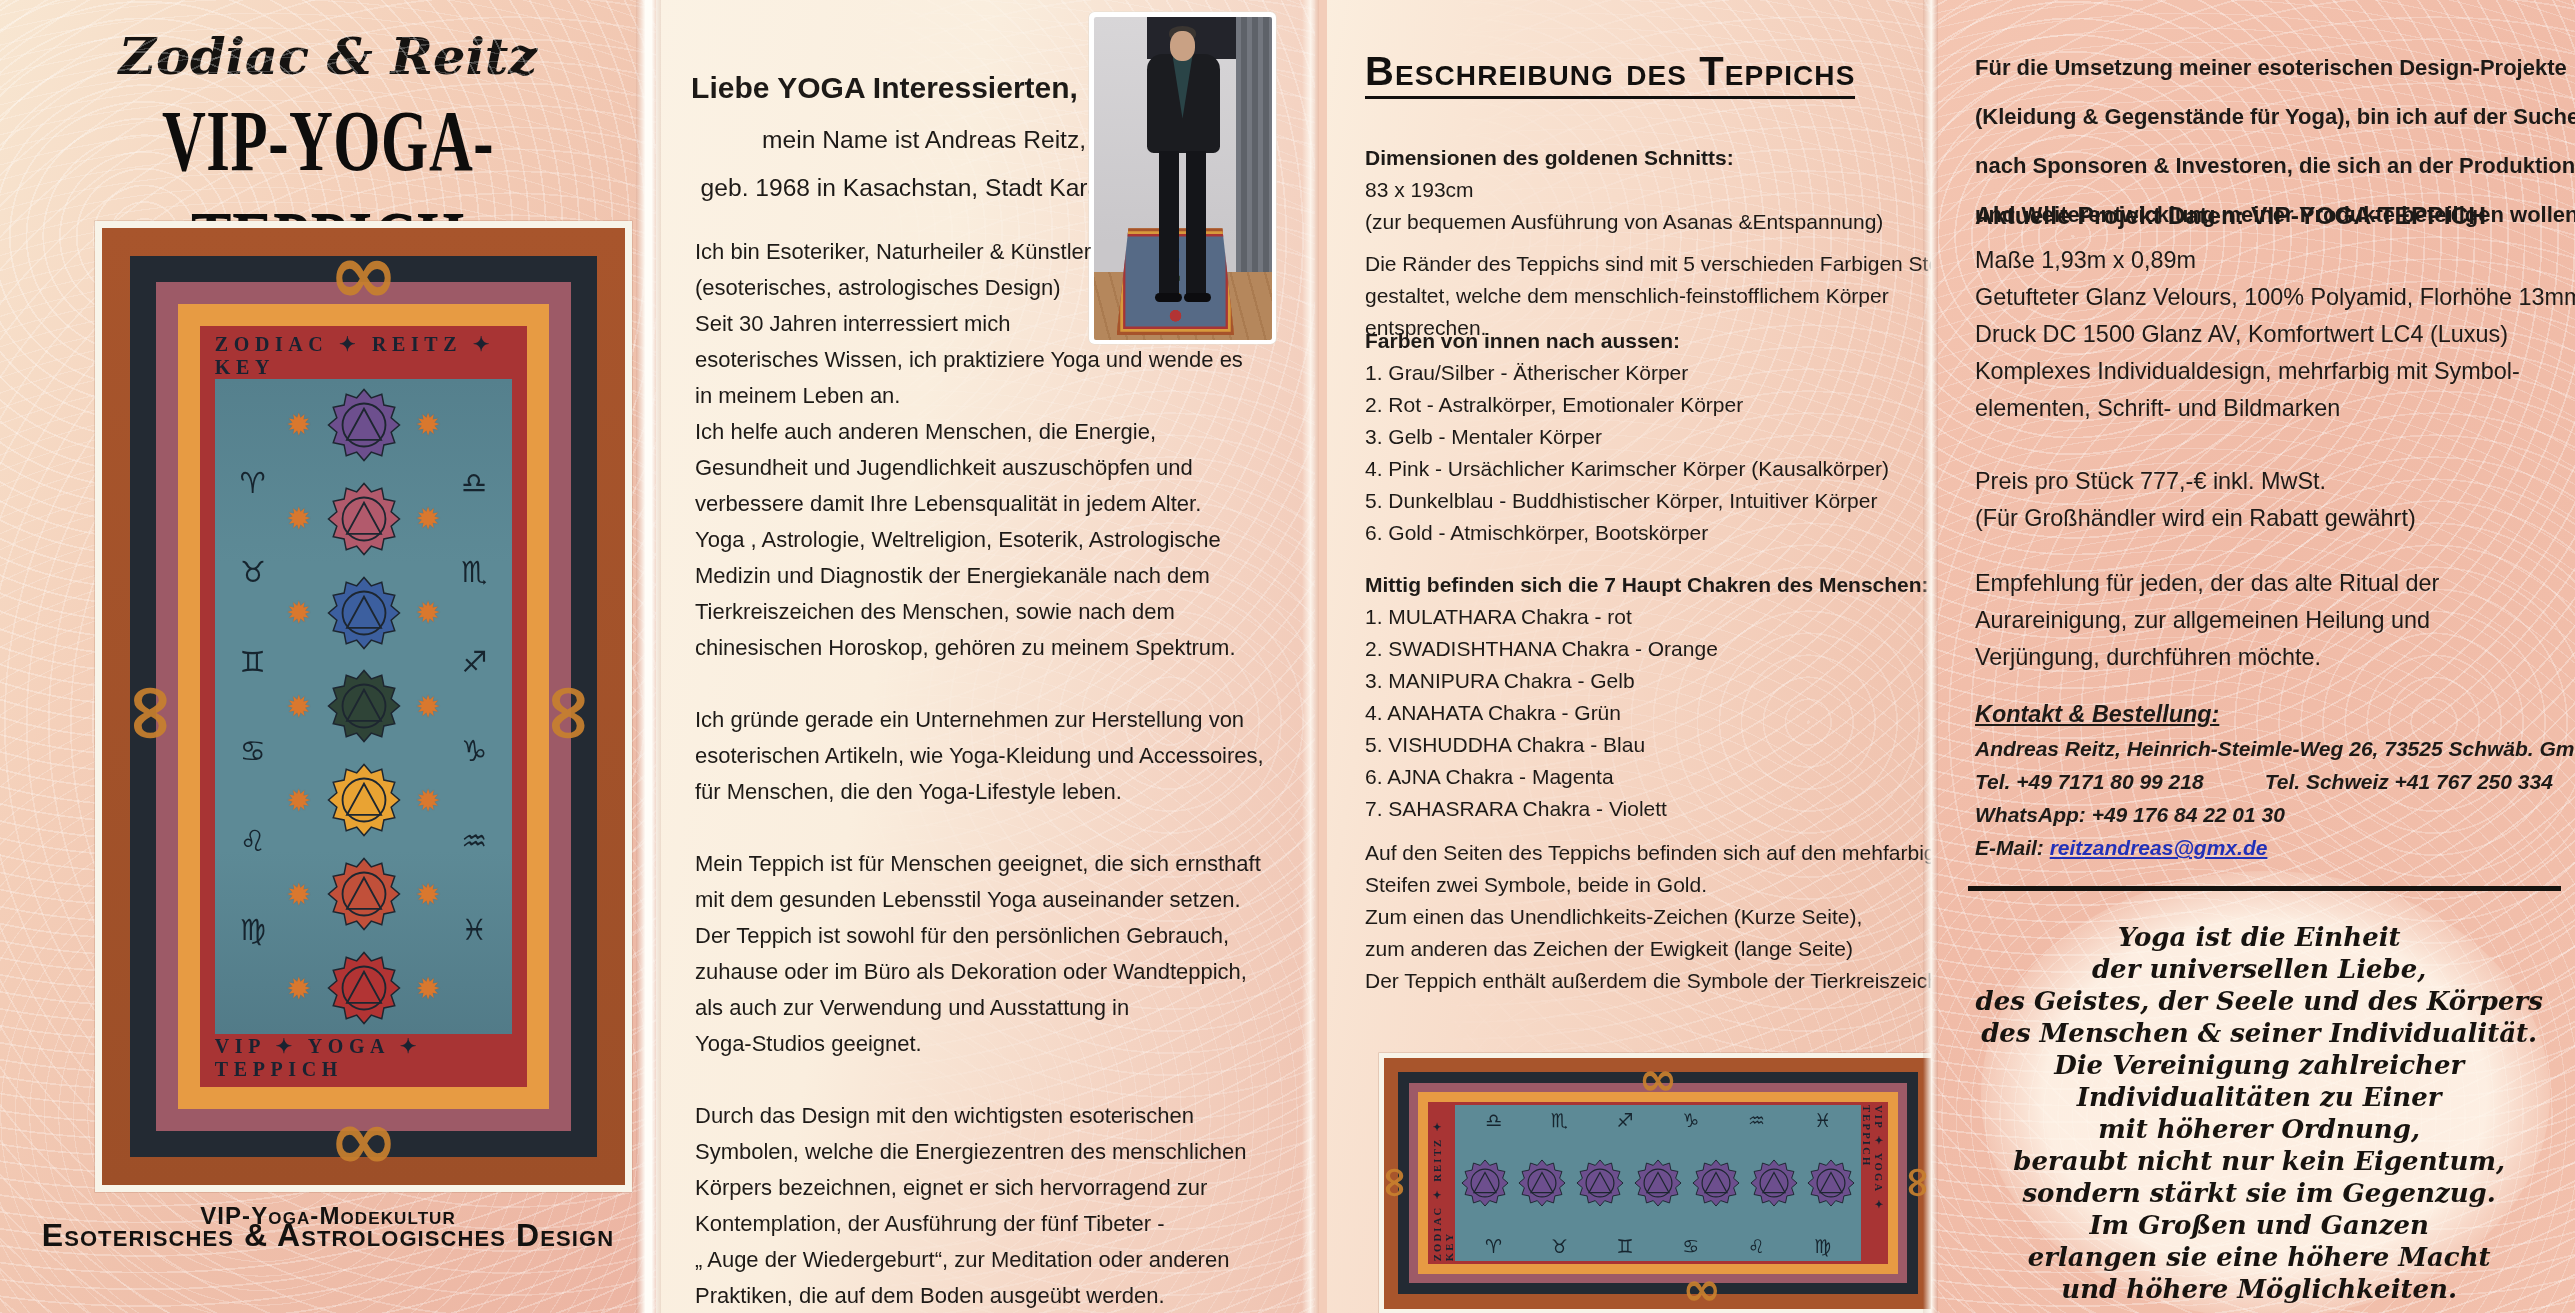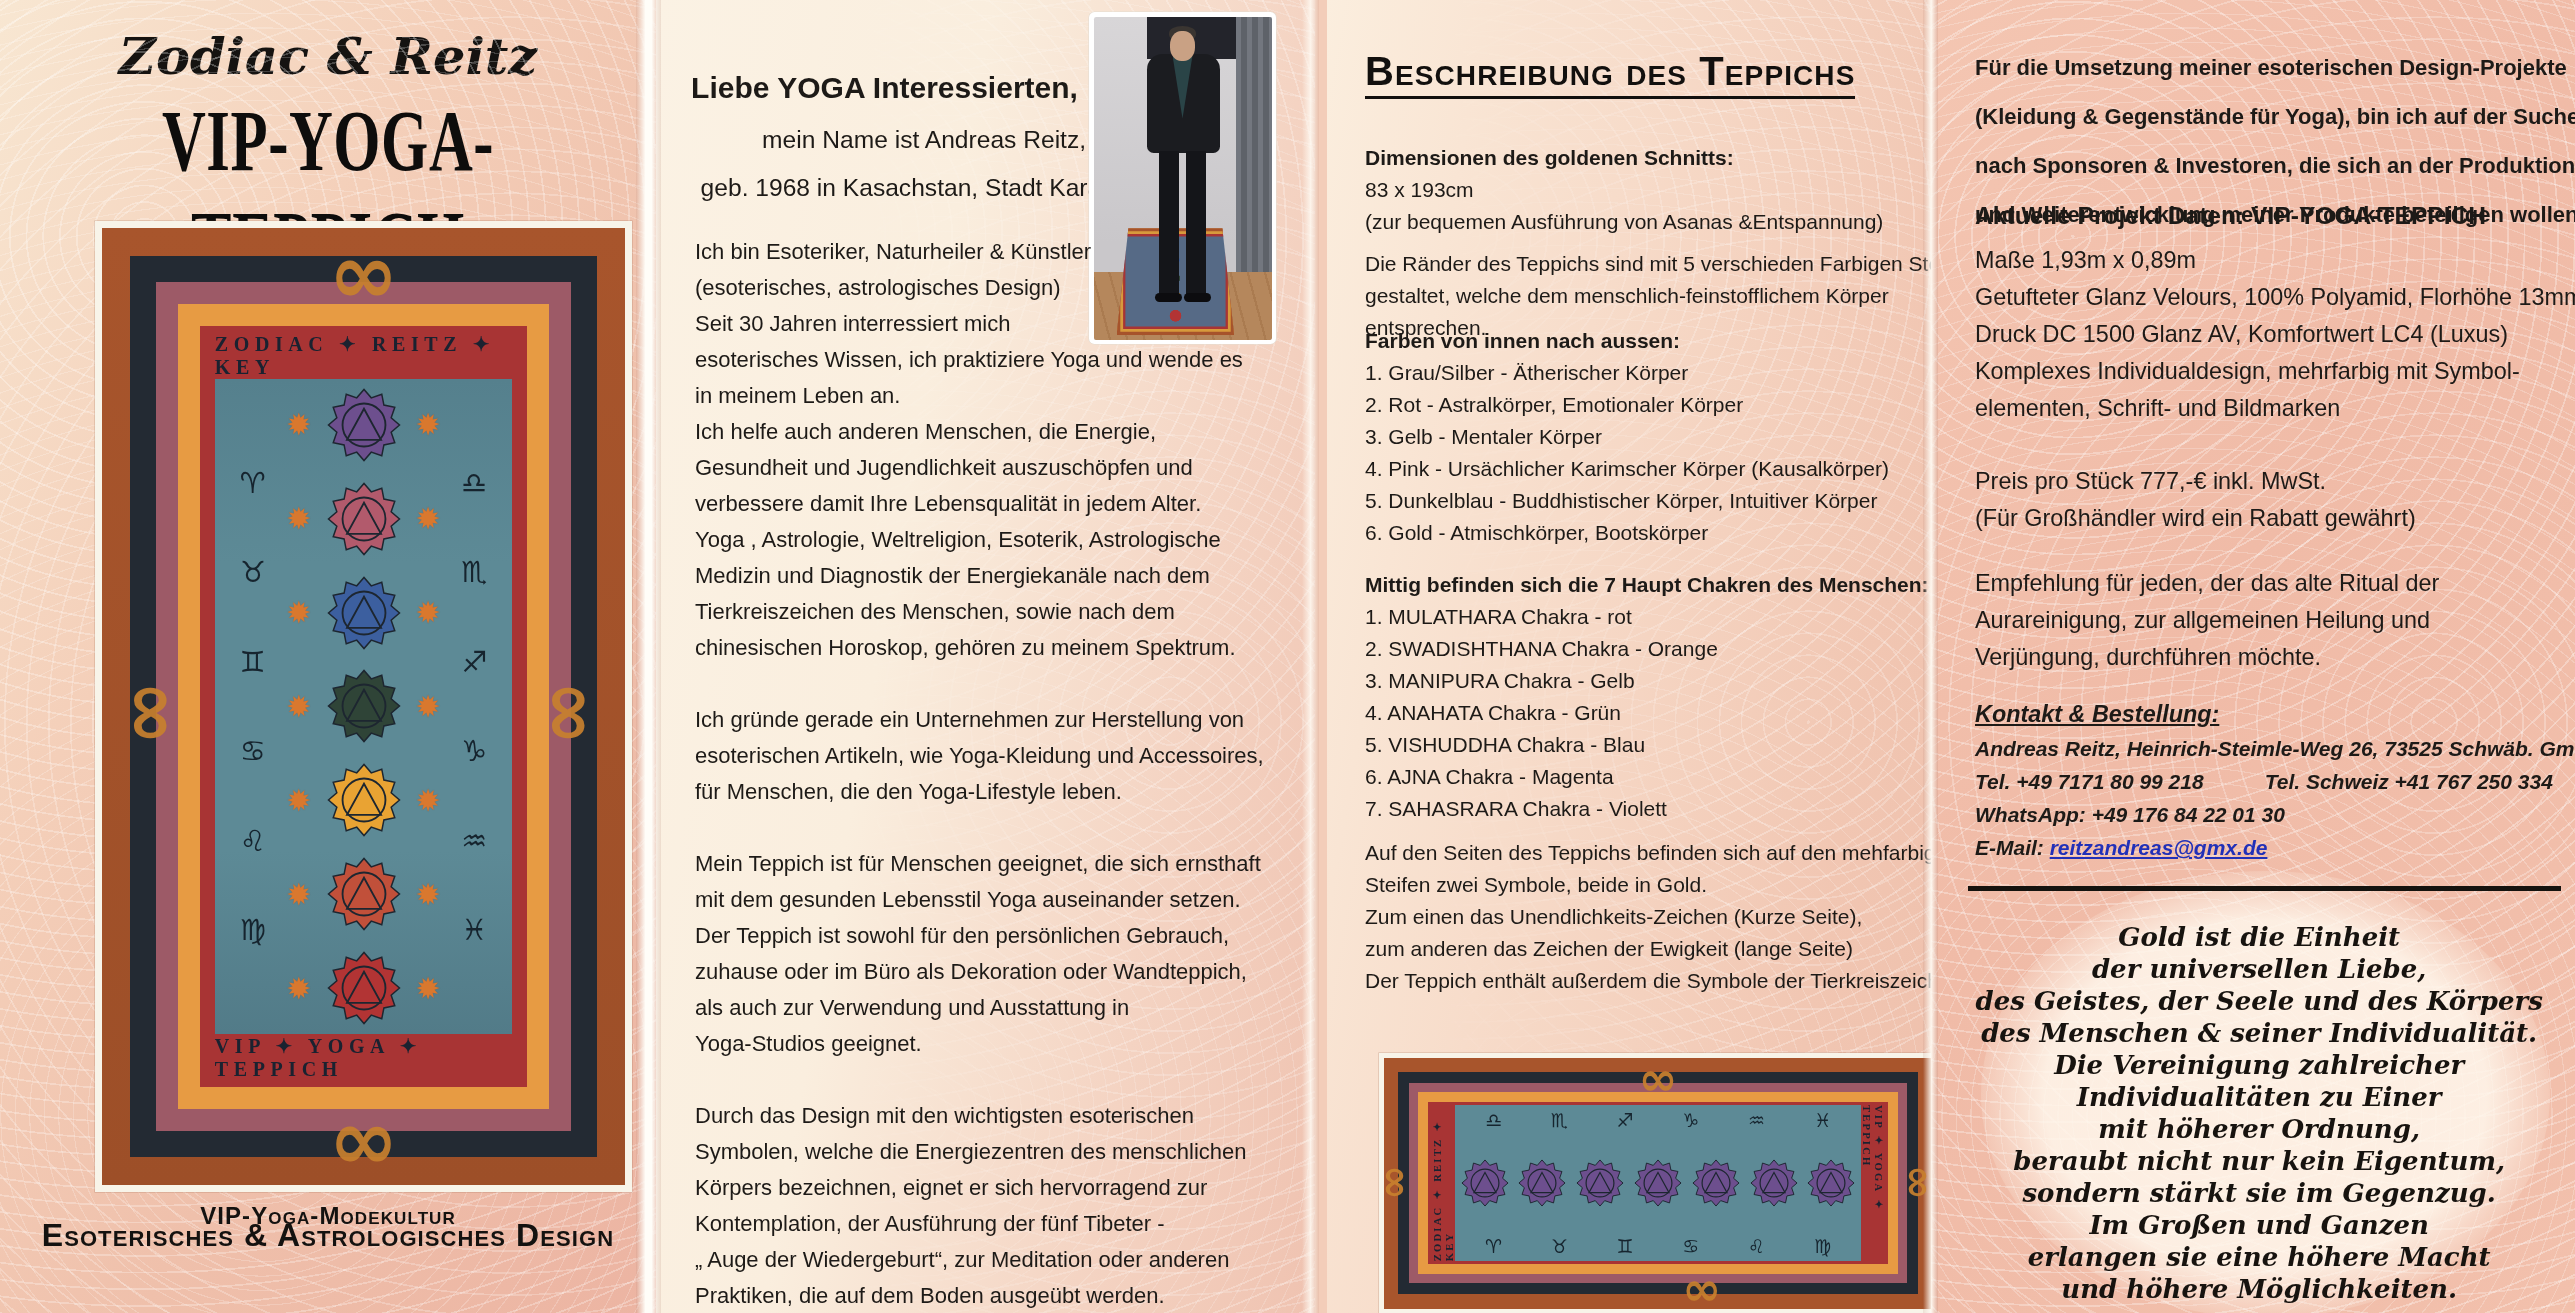--- a/index.html
+++ b/index.html
@@ -508,21 +508,21 @@
     </div>
     <div class="line">WhatsApp: +49 176 84 22 01 30</div>
     <div class="line">
       <span>E-Mail: </span><span class="email-link">reitzandreas@gmx.de</span>
     </div>
   </div>
 
   <div class="p4-divider"></div>
 
   <div class="poem">
-      <div class="line">Gold ist die Einheit</div>
+      <div class="line">Yoga ist die Einheit</div>
       <div class="line">der universellen Liebe,</div>
       <div class="line">des Geistes, der Seele und des Körpers</div>
       <div class="line">des Menschen &amp; seiner Individualität.</div>
       <div class="line">Die Vereinigung zahlreicher</div>
       <div class="line">Individualitäten zu Einer</div>
       <div class="line">mit höherer Ordnung,</div>
       <div class="line">beraubt nicht nur kein Eigentum,</div>
       <div class="line">sondern stärkt sie im Gegenzug.</div>
       <div class="line">Im Großen und Ganzen</div>
       <div class="line">erlangen sie eine höhere Macht</div>

